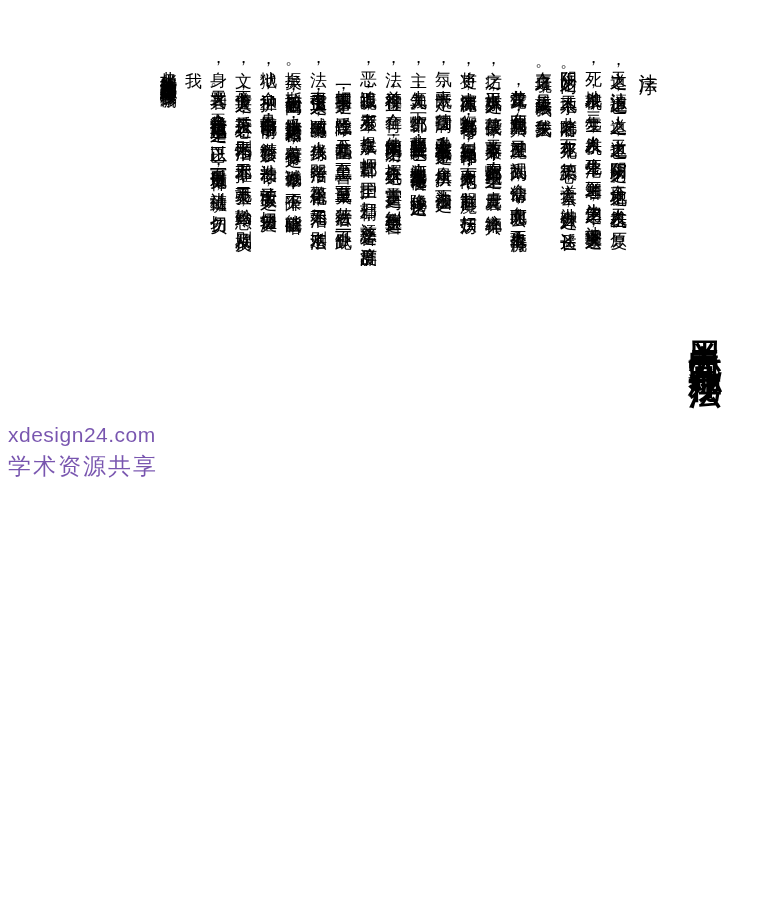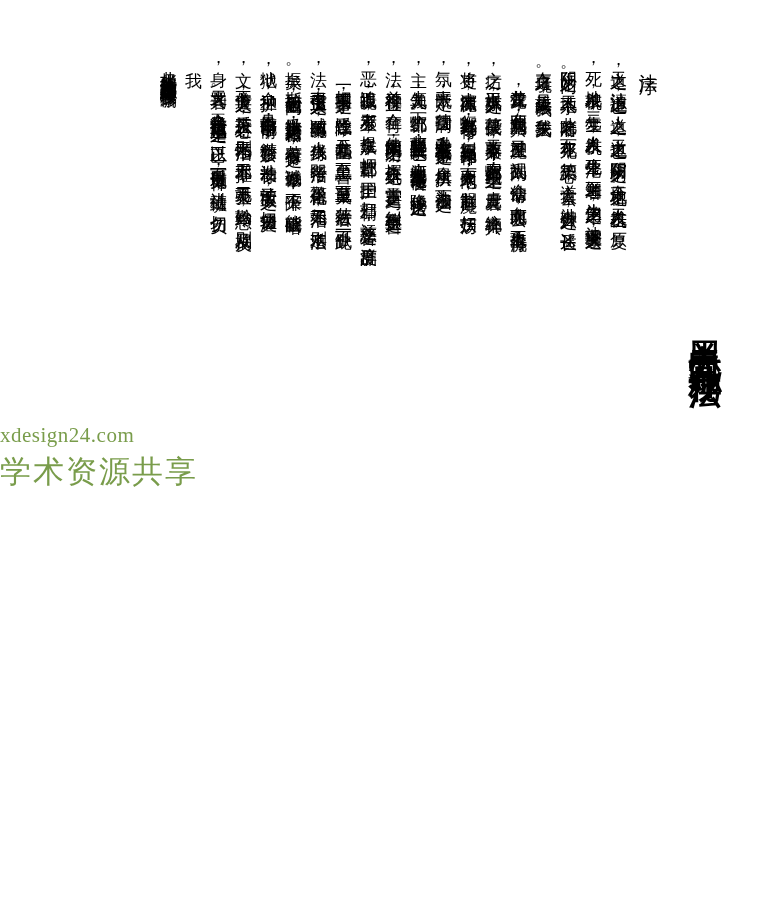--- a/index.html
+++ b/index.html
@@ -79,36 +79,36 @@
     padding-top: 48px;
   }
 
   .col-last {
     padding-top: 30px;
   }
 
   
   .watermark {
     position: absolute;
-    left: 0px;
+    left: 8px;
     top: 420px;
-    font-family: Liberation Serif, serif;
-    color: #4d7c0f;
+    font-family: Liberation Sans, sans-serif;
+    color: #4c1d95;
     opacity: 0.75;
     pointer-events: none;
     user-select: none;
     line-height: 1.45;
   }
   .watermark .wm-line1 {
     font-size: 21px;
     letter-spacing: 0.5px;
     display: block;
   }
   .watermark .wm-line2 {
-    font-size: 31px;
+    font-size: 23px;
     letter-spacing: 2px;
     display: block;
   }
 </style>
 </head>
 <body>
 
 <div id="page">
 
   <div class="watermark">

